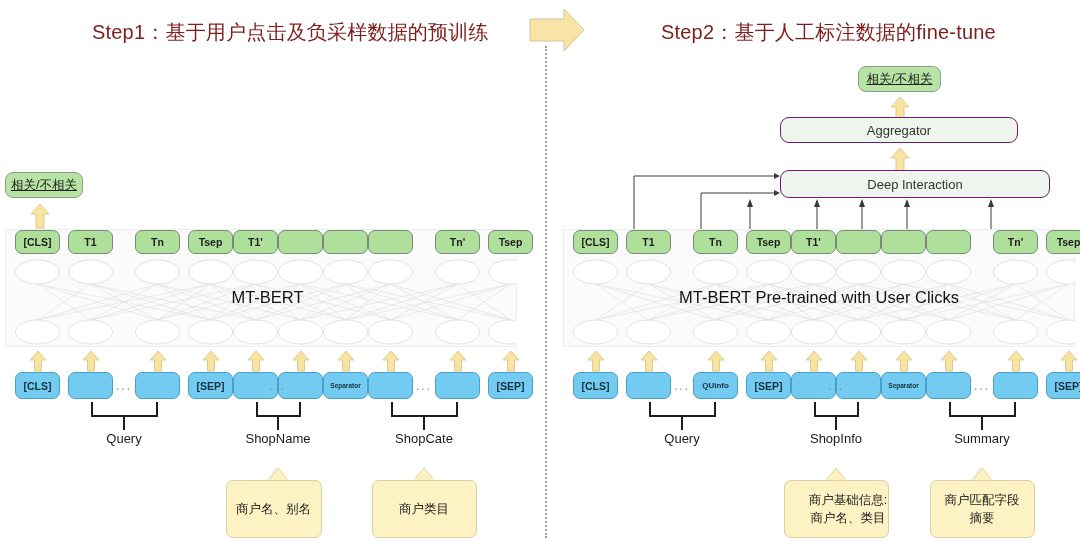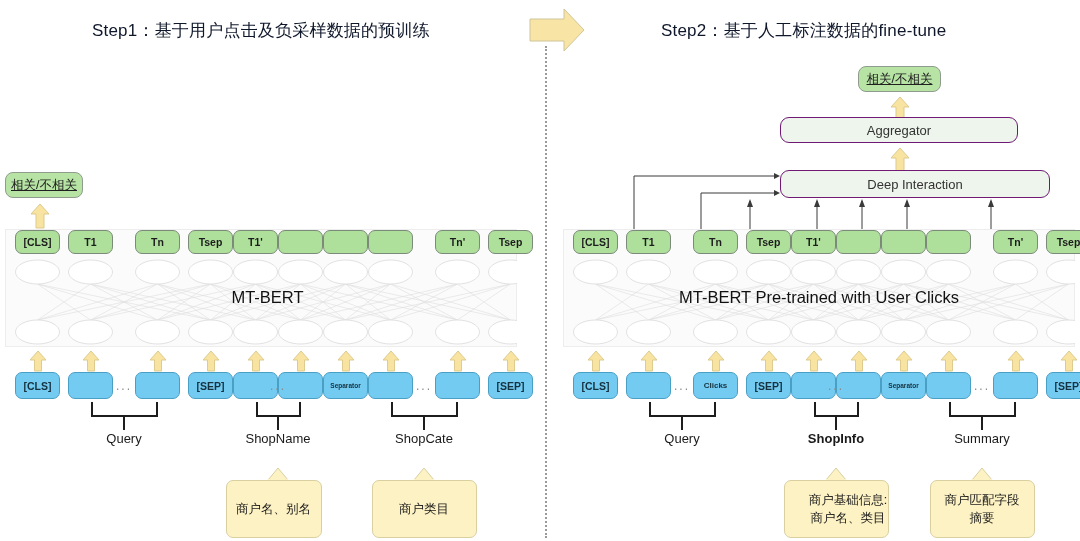--- a/index.html
+++ b/index.html
@@ -5,21 +5,21 @@
   html,body{margin:0;padding:0;}
   body{
     width:1080px;height:541px;background:#ffffff;position:relative;overflow:hidden;
     font-family:"Liberation Sans","DejaVu Sans",sans-serif;
     -webkit-font-smoothing:antialiased;
   }
   .abs{position:absolute;box-sizing:border-box;}
 
   
   .step-title{
-    font-size:17px;color:#0f172a;white-space:nowrap;letter-spacing:.2px;
+    font-size:20px;color:#7f1d1d;white-space:nowrap;letter-spacing:.2px;
   }
 
   
   .divider{
     border-left:2px dotted #9a9a9a;
   }
 
   
   .badge-green{
     background:#b7e4a4;border:1px solid #8f9b8c;border-radius:8px;
@@ -430,41 +430,41 @@
     <svg class="abs" width="20" height="22" viewBox="0 0 20 22" style="left: 1005.5px; top: 350px;">
       <path d="M10 1 L18 10 L13.5 10 L13.5 21 L6.5 21 L6.5 10 L2 10 Z" fill="#f8e3a0" stroke="#ddcb90" stroke-width="1"></path>
     </svg>
     <svg class="abs" width="20" height="22" viewBox="0 0 20 22" style="left: 1058.5px; top: 350px;">
       <path d="M10 1 L18 10 L13.5 10 L13.5 21 L6.5 21 L6.5 10 L2 10 Z" fill="#f8e3a0" stroke="#ddcb90" stroke-width="1"></path>
     </svg>
   </div>
 <div id="right-in-tokens">
     <div class="abs tok tok-blue" style="left: 573px; top: 372px; width: 45px; height: 27px;">[CLS]</div>
     <div class="abs tok tok-blue" style="left: 626px; top: 372px; width: 45px; height: 27px;"></div>
-    <div class="abs tok tok-blue small" style="left: 693px; top: 372px; width: 45px; height: 27px;">Clicks</div>
+    <div class="abs tok tok-blue small" style="left: 693px; top: 372px; width: 45px; height: 27px;">QUinfo</div>
     <div class="abs tok tok-blue" style="left: 746px; top: 372px; width: 45px; height: 27px;">[SEP]</div>
     <div class="abs tok tok-blue" style="left: 791px; top: 372px; width: 45px; height: 27px;"></div>
     <div class="abs tok tok-blue" style="left: 836px; top: 372px; width: 45px; height: 27px;"></div>
     <div class="abs tok tok-blue tiny" style="left: 881px; top: 372px; width: 45px; height: 27px;">Separator</div>
     <div class="abs tok tok-blue" style="left: 926px; top: 372px; width: 45px; height: 27px;"></div>
     <div class="abs tok tok-blue" style="left: 993px; top: 372px; width: 45px; height: 27px;"></div>
     <div class="abs tok tok-blue" style="left: 1046px; top: 372px; width: 45px; height: 27px;">[SEP]</div>
   </div>
 <div id="right-in-dots">
     <div class="abs dots" style="left: 671px; top: 378px; width: 22px; height: 16px;">...</div>
     <div class="abs dots" style="left: 836px; top: 378px; width: 0px; height: 16px;">...</div>
     <div class="abs dots" style="left: 971px; top: 378px; width: 22px; height: 16px;">...</div>
   </div>
 <div id="right-groups">
     <div class="abs bracket" style="left: 648.5px; top: 402px; width: 67px; height: 15px;"></div>
     <div class="abs bracket-stem" style="left: 681px; top: 417px; width: 2px; height: 13px;"></div>
     <div class="abs group-label" style="left: 612px; top: 431px; width: 140px;">Query</div>
     <div class="abs bracket" style="left: 813.5px; top: 402px; width: 45px; height: 15px;"></div>
     <div class="abs bracket-stem" style="left: 835px; top: 417px; width: 2px; height: 13px;"></div>
-    <div class="abs group-label" style="left: 766px; top: 431px; width: 140px; font-weight: bold;">ShopInfo</div>
+    <div class="abs group-label" style="left: 766px; top: 431px; width: 140px;">ShopInfo</div>
     <div class="abs bracket" style="left: 948.5px; top: 402px; width: 67px; height: 15px;"></div>
     <div class="abs bracket-stem" style="left: 981px; top: 417px; width: 2px; height: 13px;"></div>
     <div class="abs group-label" style="left: 912px; top: 431px; width: 140px;">Summary</div>
   </div>
 <div id="right-callouts">
     <svg class="abs" width="22" height="14" viewBox="0 0 22 14" style="left: 825px; top: 467px;">
       <path d="M1 13 L11 1 L21 13 Z" fill="#fdf2c4" stroke="#d9cfa0" stroke-width="1"></path>
       <path d="M1 13 L21 13" stroke="#fdf2c4" stroke-width="2"></path>
     </svg>
     <div class="abs callout" style="left: 783.5px; top: 480px; width: 105px; height: 58px; padding-left: 24px;">

